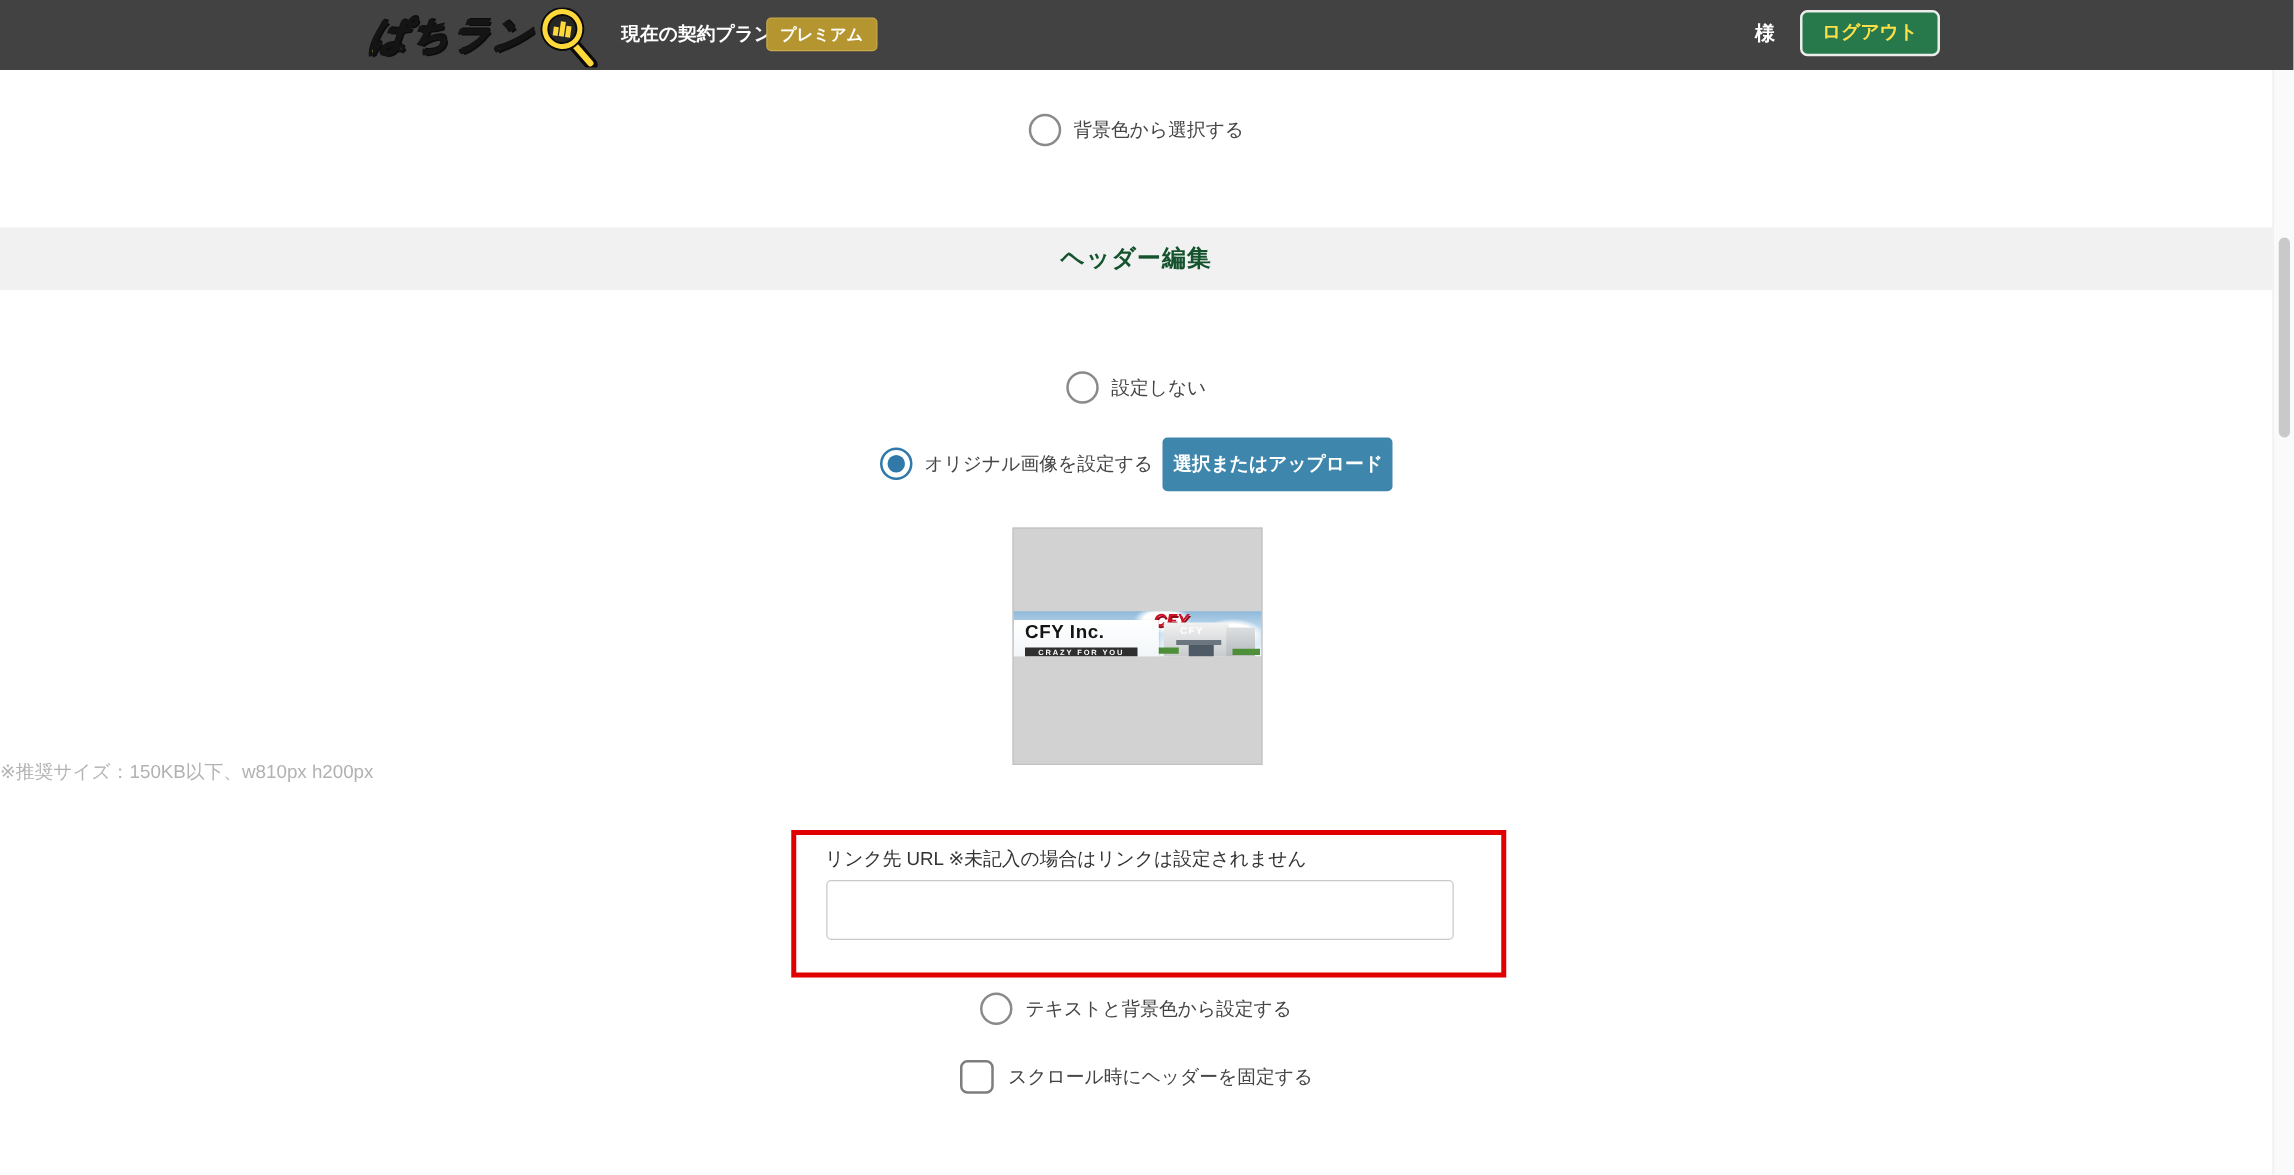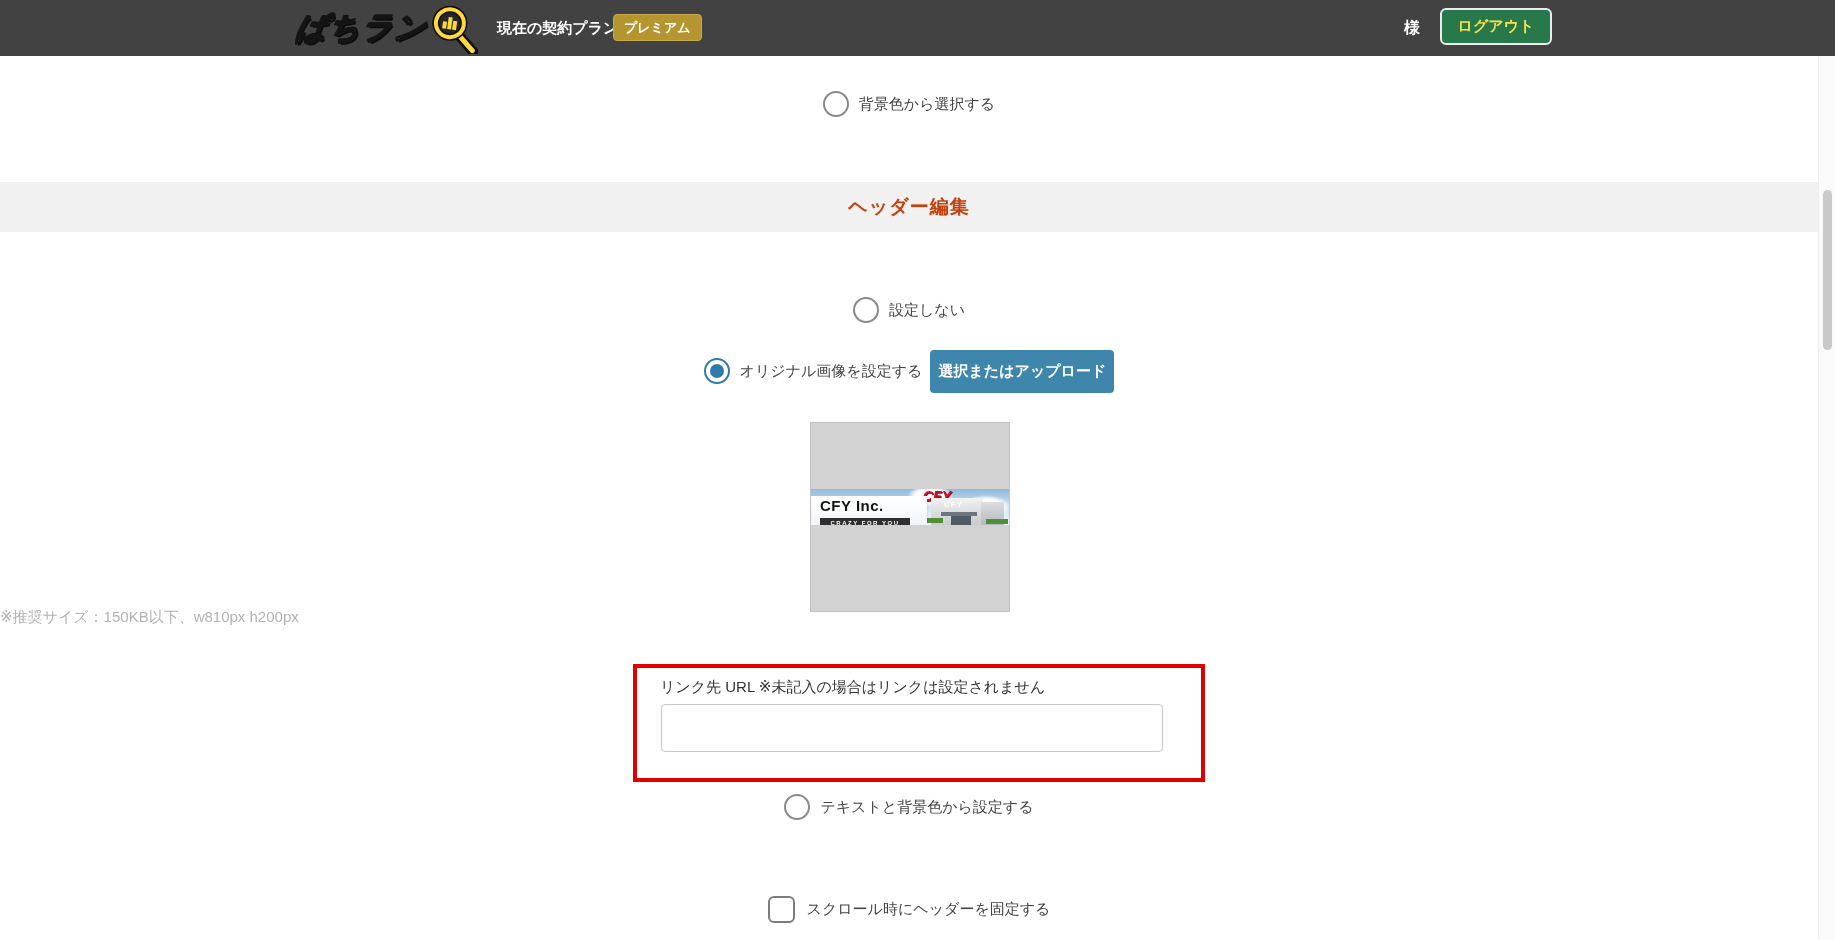--- a/index.html
+++ b/index.html
@@ -22,25 +22,25 @@
   .logout-btn { position:absolute; left:1440px; top:8px; width:112px; height:37px; background:#27794b;
                 border:2px solid #ececec; border-radius:6px; color:#fde047; font-size:15px; font-weight:bold;
                 text-align:center; line-height:32px; cursor:pointer; }
 
   
   .center-row { position:absolute; left:0; width:1818px; display:flex; justify-content:center; align-items:center; }
   .row-bgcolor  { top:89px;  height:30px; }
   .row-none     { top:294px; height:32px; }
   .row-original { top:349px; height:44px;align-items:center; }
   .row-textbg   { top:792px; height:30px;align-items:center; }
-  .row-fixed    { top:894px; height:30px; }
+  .row-fixed    { top:846px; height:30px; }
 
   .section-band { position:absolute; top:182px; left:0; width:1818px; height:50px; background:#f1f1f1;
                   display:flex; align-items:center; justify-content:center; }
-  .section-title { font-size:19px; font-weight:bold; color:#c2410c; letter-spacing:1px; }
+  .section-title { font-size:19px; font-weight:bold; color:#14532d; letter-spacing:1px; }
 
   .radio { width:26px; height:26px; border:2px solid #8a8a8a; border-radius:50%; background:#fff;
            margin-right:10px; position:relative; flex:none; cursor:pointer; }
   .radio.checked { border-color:#3179a9; }
   .radio.checked::after { content:""; position:absolute; left:50%; top:50%; width:14px; height:14px;
                           margin:-7px 0 0 -7px; border-radius:50%; background:#3179a9; }
   .opt-label { font-size:15px; color:#444444; cursor:pointer; }
 
   .upload-btn { margin-left:8px; width:184px; height:43px; background:#3e86ac; border:none; border-radius:4px;
                 color:#ffffff; font-size:15px; font-weight:bold; cursor:pointer; }

